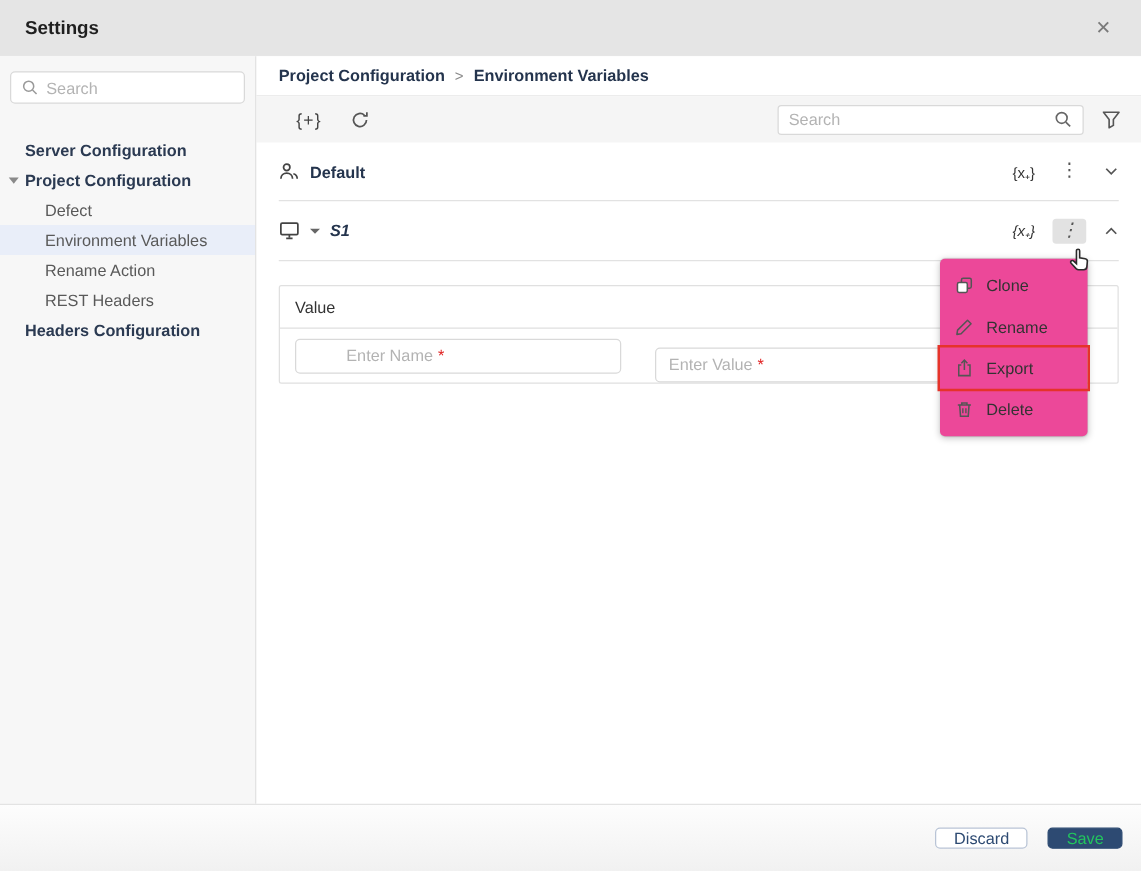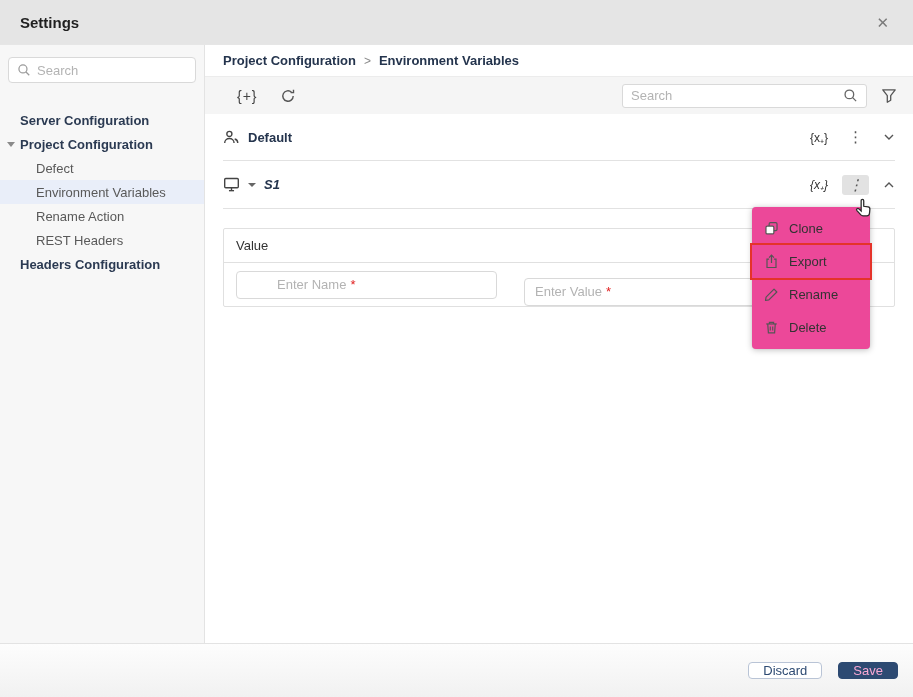--- a/index.html
+++ b/index.html
@@ -88,21 +88,21 @@
   .req { color:#e02020; }
   
   .footer { position:absolute; bottom:0; left:0; right:0; height:54px;
     border-top:1px solid #e3e3e3;
     background:linear-gradient(180deg,#fdfdfd,#f1f1f1);
     display:flex; align-items:center; justify-content:flex-end;
     gap:16px; padding-right:15px; }
   .btn { font-size:13px; font-weight:500; border-radius:4px; padding:0 14px;
     cursor:pointer; font-family:inherit; }
   .btn-discard { background:#fff; border:1px solid #b9c4d6; color:#2d4a72; }
-  .btn-save { background:#2d4a72; border:1px solid #2d4a72; color:#f9a8d4; }
+  .btn-save { background:#2d4a72; border:1px solid #2d4a72; color:#22c55e; }
   
   .ctx-menu { position:absolute; left:752px; top:207px; width:118px;
     background:#ec4899; border-radius:4px; padding:5px 0; z-index:10;
     box-shadow:0 1px 6px rgba(0,0,0,.25), 0 0 1px rgba(0,0,0,.12); }
   .ctx-item { height:33px; display:flex; align-items:center; gap:10px;
     padding:0 12px; font-size:13px; color:#333; cursor:pointer; }
   .ctx-item.highlighted { outline:2px solid #e5332a; }
   .icon { display:flex; flex:none; }
   
   .cursor { position:absolute; left:853px; top:197px; z-index:20; pointer-events:none; }
@@ -264,37 +264,37 @@
 <div class="ctx-menu">
   <div class="ctx-item">
     <span class="icon">
       <svg width="15" height="15" viewBox="0 0 16 16">
           <rect x="5.5" y="1.8" width="8.4" height="8.4" rx="1.4" fill="none" stroke="#555" stroke-width="1.3"></rect>
           <rect x="2.1" y="5.4" width="8.4" height="8.4" rx="1.4" fill="#fff" stroke="#555" stroke-width="1.3"></rect>
         </svg>
     </span>
     <span>Clone</span>
   </div>
+  <div class="ctx-item">
+    <span class="icon">
+      <svg width="15" height="15" viewBox="0 0 16 16">
+          <path d="M10.7 2.3l3 3L5.2 13.8l-3.6.6.6-3.6z" fill="none" stroke="#555" stroke-width="1.3" stroke-linejoin="round"></path>
+        </svg>
+    </span>
+    <span>Rename</span>
+  </div>
   <div class="ctx-item highlighted">
     <span class="icon">
       <svg width="15" height="15" viewBox="0 0 16 16">
           <path d="M5.4 5.4H3.2v9h9.6v-9h-2.2" fill="none" stroke="#555" stroke-width="1.3"></path>
           <line x1="8" y1="9.6" x2="8" y2="1.6" stroke="#555" stroke-width="1.3"></line>
           <polyline points="5.4,3.8 8,1.2 10.6,3.8" fill="none" stroke="#555" stroke-width="1.3"></polyline>
         </svg>
     </span>
     <span>Export</span>
-  </div>
-  <div class="ctx-item">
-    <span class="icon">
-      <svg width="15" height="15" viewBox="0 0 16 16">
-          <path d="M10.7 2.3l3 3L5.2 13.8l-3.6.6.6-3.6z" fill="none" stroke="#555" stroke-width="1.3" stroke-linejoin="round"></path>
-        </svg>
-    </span>
-    <span>Rename</span>
   </div>
   <div class="ctx-item">
     <span class="icon">
       <svg width="15" height="15" viewBox="0 0 16 16">
           <line x1="2.4" y1="4.2" x2="13.6" y2="4.2" stroke="#555" stroke-width="1.3"></line>
           <path d="M5.8 4.2V2.6h4.4v1.6" fill="none" stroke="#555" stroke-width="1.3"></path>
           <path d="M4 4.2l.7 9.6h6.6l.7-9.6" fill="none" stroke="#555" stroke-width="1.3"></path>
           <line x1="6.7" y1="7" x2="6.7" y2="11.2" stroke="#555" stroke-width="1.2"></line>
           <line x1="9.3" y1="7" x2="9.3" y2="11.2" stroke="#555" stroke-width="1.2"></line>
         </svg>

